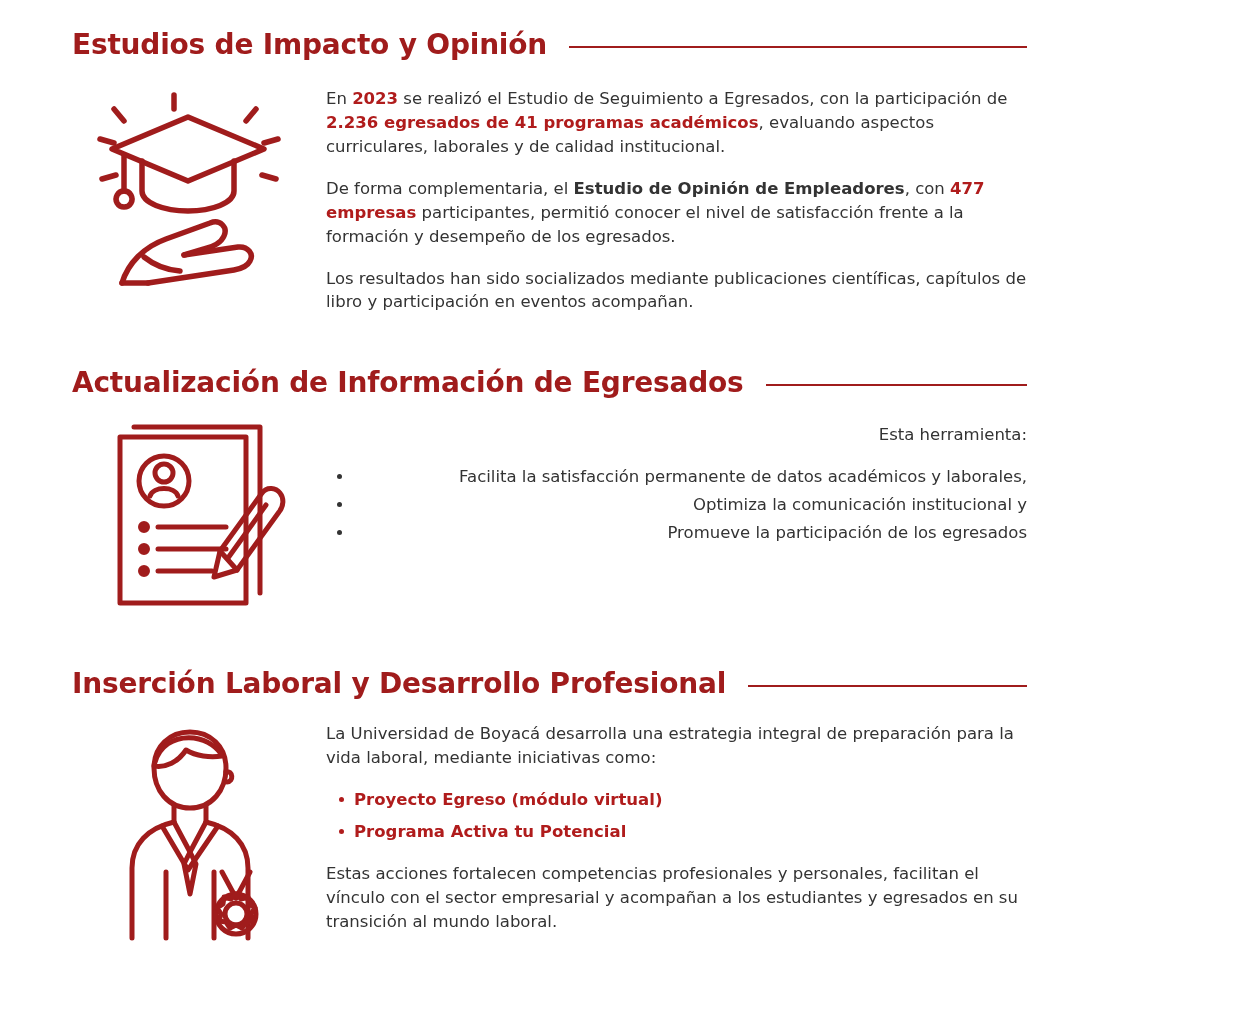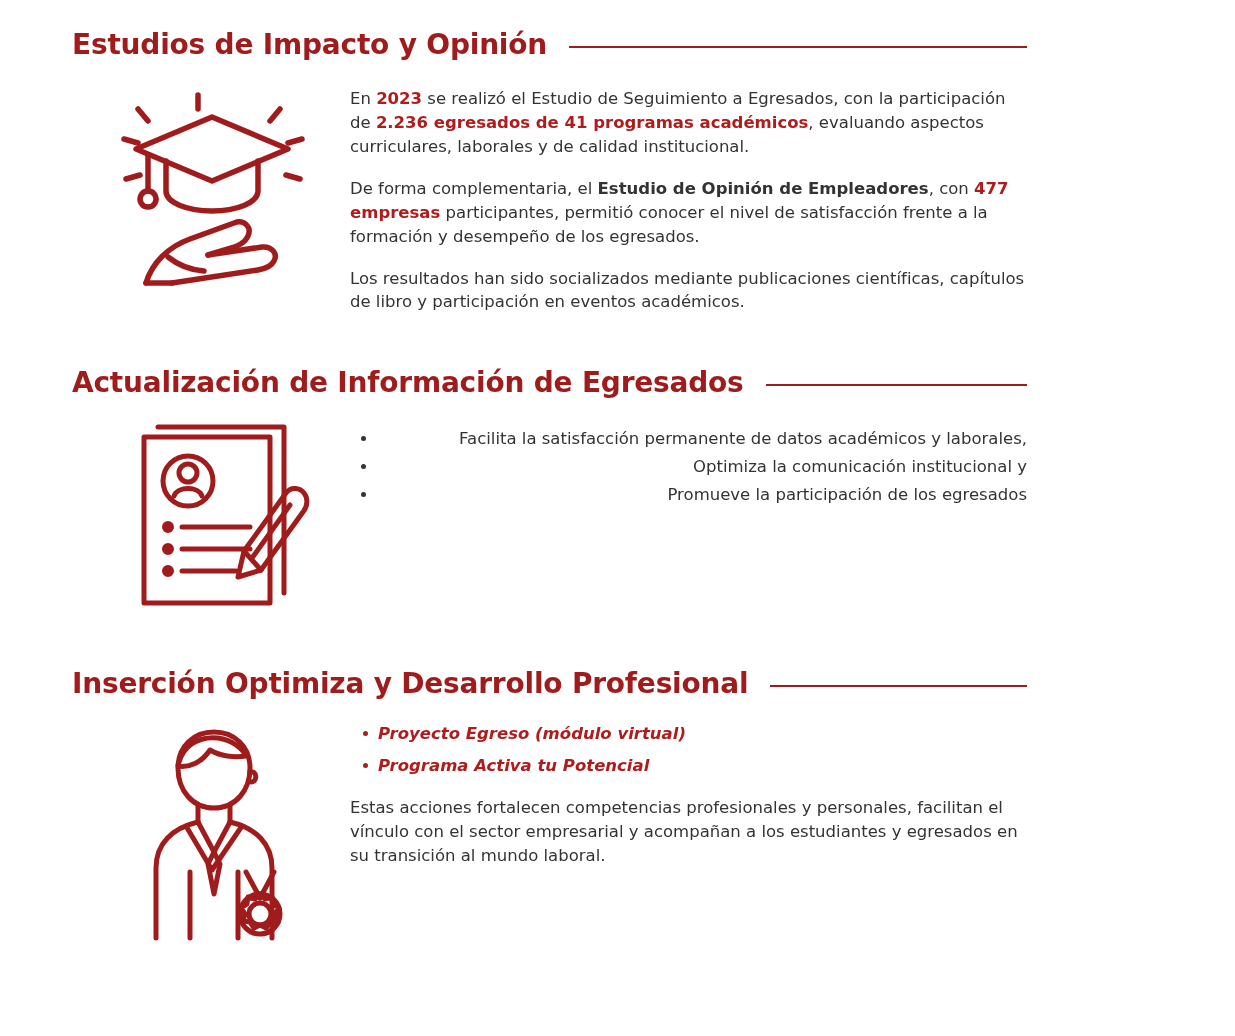--- a/index.html
+++ b/index.html
@@ -44,21 +44,21 @@
     height: 0;
     border-top: 2px solid #a01c1c;
     margin-left: 22px;
     margin-top: 4px;
   }
 
   
   .body-row {
     display: flex;
     align-items: flex-start;
-    padding-left: 88px;
+    padding-left: 64px;
     padding-right: 78px;
   }
   .icon-col {
     width: 262px;
     flex: 0 0 262px;
     display: flex;
     justify-content: center;
     align-items: flex-start;
   }
   .text-col {
@@ -85,21 +85,20 @@
     margin: 4px 0 0 0;
     padding-left: 28px;
   }
   ul.plain li {
     margin: 0 0 4px 0;
   }
   ul.red {
     margin: 0 0 18px 0;
     padding-left: 28px;
     list-style: none;
-    font-style: italic;
   }
   ul.red li {
     position: relative;
     color: #b01c1c;
     font-weight: bold;
     margin: 0 0 8px 0;
   }
   ul.red li::before {
     content: "";
     position: absolute;
@@ -161,21 +160,21 @@
         </span>
       </div>
 
       <div class="text-col">
         <p>
           <span>En </span><span class="hl">2023</span><span> se realizó el Estudio de Seguimiento a Egresados, con la participación de </span><span class="hl">2.236 egresados de 41 programas académicos</span><span>, evaluando aspectos curriculares, laborales y de calidad institucional.</span>
         </p>
         <p>
           <span>De forma complementaria, el </span><span class="bold">Estudio de Opinión de Empleadores</span><span>, con </span><span class="hl">477 empresas</span><span> participantes, permitió conocer el nivel de satisfacción frente a la formación y desempeño de los egresados.</span>
         </p>
-        <p>Los resultados han sido socializados mediante publicaciones científicas, capítulos de libro y participación en eventos académicos.</p>
+        <p>Los resultados han sido socializados mediante publicaciones científicas, capítulos de libro y participación en eventos acompañan.</p>
       </div>
     </div>
   </section>
 
   <section class="section" id="section-2">
     <div class="heading-row">
       <div class="heading-title">Actualización de Información de Egresados</div>
       <div class="heading-rule"></div>
     </div>
 
@@ -201,33 +200,36 @@
             <line x1="58" y1="148" x2="112" y2="148"></line>
 
             <path d="M120 128 L162 70 C167 63 176 65 180 70 C184 75 184 83 179 89 L137 147 Z"></path>
             <path d="M120 128 L114 154 L137 147"></path>
             <line x1="128" y1="135" x2="166" y2="82"></line>
           </svg>
         </span>
       </div>
 
       <div class="text-col">
+        <p>
+          <span>Esta herramienta:</span>
+          </p>
           <ul class="plain">
             <li>Facilita la satisfacción permanente de datos académicos y laborales,</li>
             <li>Optimiza la comunicación institucional y</li>
             <li>Promueve la participación de los egresados</li>
           </ul>
         <p></p>
       </div>
     </div>
   </section>
 
   <section class="section" id="section-3">
     <div class="heading-row">
-      <div class="heading-title">Inserción Optimiza y Desarrollo Profesional</div>
+      <div class="heading-title">Inserción Laboral y Desarrollo Profesional</div>
       <div class="heading-rule"></div>
     </div>
 
     <div class="body-row">
       <div class="icon-col">
 
         <span>
           <svg width="190" height="225" viewBox="0 0 190 225" fill="none" stroke="#a01c1c" stroke-width="5" stroke-linecap="round" stroke-linejoin="round">
 
             <path d="M54 46 C54 24 70 10 90 10 C110 10 126 24 126 46 C126 68 112 86 90 86 C68 86 54 68 54 46 Z"></path>
@@ -253,20 +255,21 @@
             <path d="M122 150 L136 176"></path>
             <path d="M150 150 L136 176"></path>
             <circle cx="136" cy="192" r="20"></circle>
             <circle cx="136" cy="192" r="11"></circle>
             <path d="M136 172 l5 5 l7 -2 l1 7 l6 4 l-4 6 l2 7 l-7 1 l-4 6 l-6 -3 l-6 3 l-4 -6 l-7 -1 l2 -7 l-4 -6 l6 -4 l1 -7 l7 2 Z"></path>
           </svg>
         </span>
       </div>
 
       <div class="text-col">
+        <p>La Universidad de Boyacá desarrolla una estrategia integral de preparación para la vida laboral, mediante iniciativas como:</p>
         <ul class="red">
           <li>Proyecto Egreso (módulo virtual)</li>
           <li>Programa Activa tu Potencial</li>
         </ul>
         <p>Estas acciones fortalecen competencias profesionales y personales, facilitan el vínculo con el sector empresarial y acompañan a los estudiantes y egresados en su transición al mundo laboral.</p>
       </div>
     </div>
   </section>
 
 </div>

